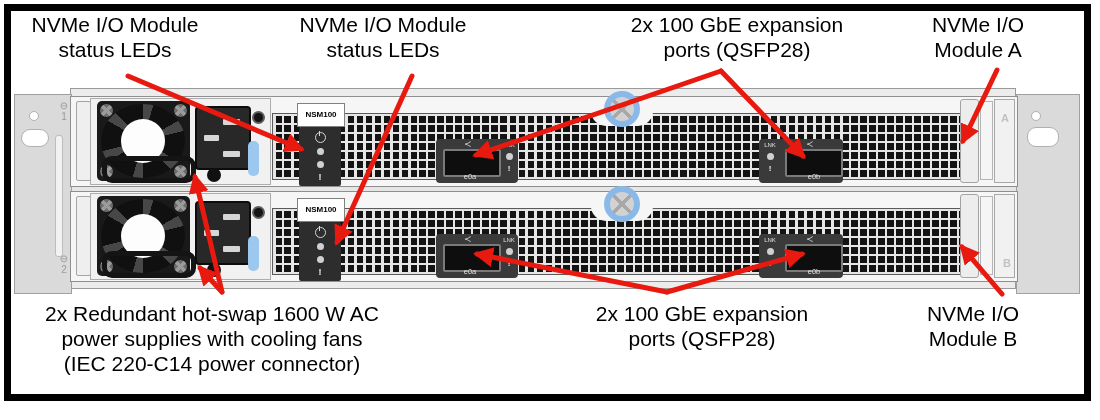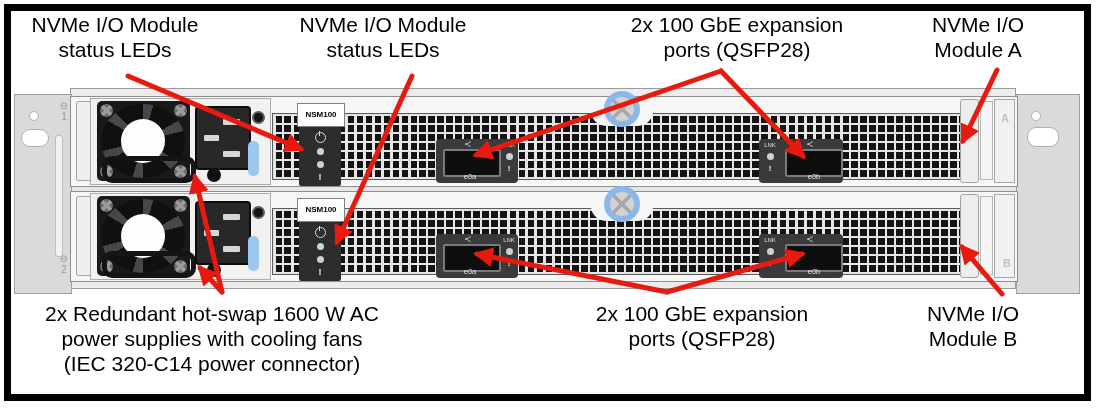--- a/index.html
+++ b/index.html
@@ -100,21 +100,21 @@
   <div class="abs callout" id="c1">NVMe I/O Module
 status LEDs</div>
   <div class="abs callout" id="c2">NVMe I/O Module
 status LEDs</div>
   <div class="abs callout" id="c3">2x 100 GbE expansion
 ports (QSFP28)</div>
   <div class="abs callout" id="c4">NVMe I/O
 Module A</div>
   <div class="abs callout" id="c5">2x Redundant hot-swap 1600 W AC
 power supplies with cooling fans
-(IEC 320-C14 power connector)</div>
+(IEC 220-C14 power connector)</div>
   <div class="abs callout" id="c6">2x 100 GbE expansion
 ports (QSFP28)</div>
   <div class="abs callout" id="c7">NVMe I/O
 Module B</div>
 
   <div class="abs top-strip"></div>
   <div class="abs gap"></div>
   <div class="abs bottom-strip"></div>
 
   <div class="abs ear" id="earL">

